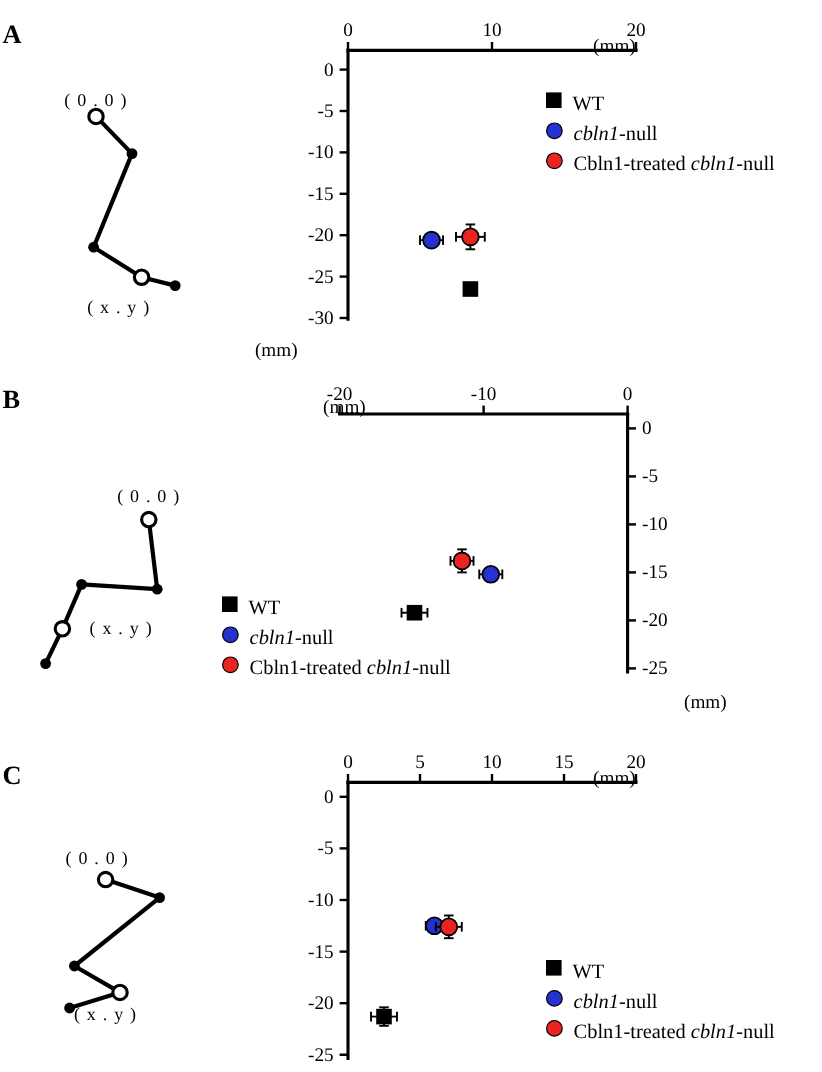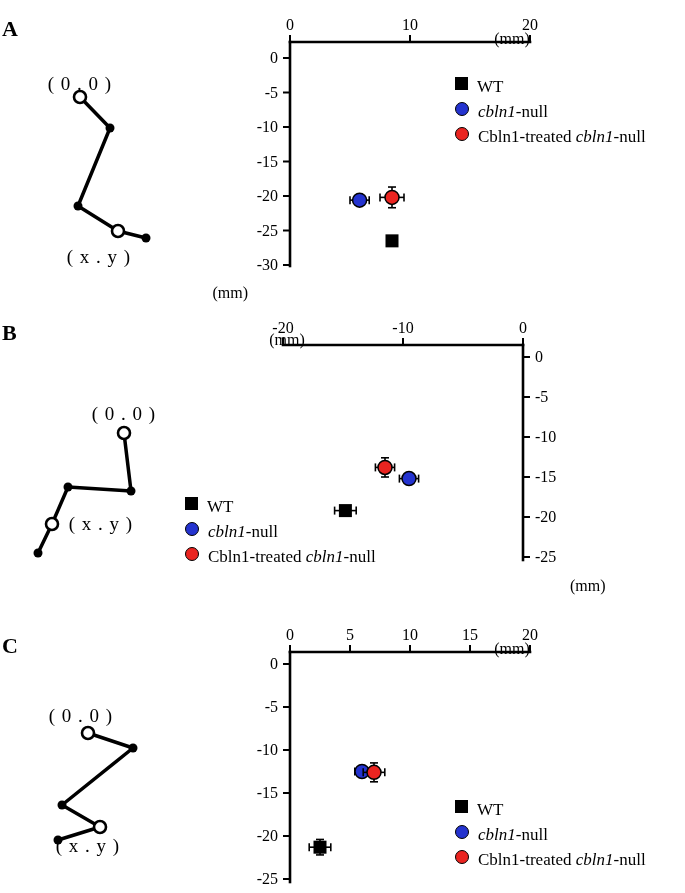--- a/index.html
+++ b/index.html
@@ -2,21 +2,21 @@
 <html><head>
 <meta charset="utf-8">
 <style>
   * { margin:0; padding:0; box-sizing:border-box; }
   html,body { background:#ffffff; }
   #page { position:relative; width:685px; height:893px; background:#ffffff;
           font-family:"Liberation Serif", serif; color:#000; overflow:hidden; }
   #fig-svg { position:absolute; left:0; top:0; }
   #page > span, #page > div.legend { position:absolute; }
   .panel-letter { font-weight:bold; font-size:22px; line-height:22px; }
-  .coord-label { width:74px; text-align:center; font-size:19px; line-height:18px;
+  .coord-label { width:74px; text-align:center; font-size:15px; line-height:18px;
                  letter-spacing:1px; white-space:nowrap; }
   .unit { font-size:16px; line-height:16px; white-space:nowrap;margin-top:29px; }
   .legend { display:flex; flex-direction:column; }
   .legend-row { display:flex; align-items:flex-start; height:25px; gap:9px; }
   .licon { width:13px; height:13px; flex:0 0 auto; }
   .licon.circle { width:14px; height:14px; border-radius:50%; border:1.5px solid #000; }
   .ltext { font-size:17px; line-height:20px; white-space:nowrap; }
 </style>
 </head>
 <body>

